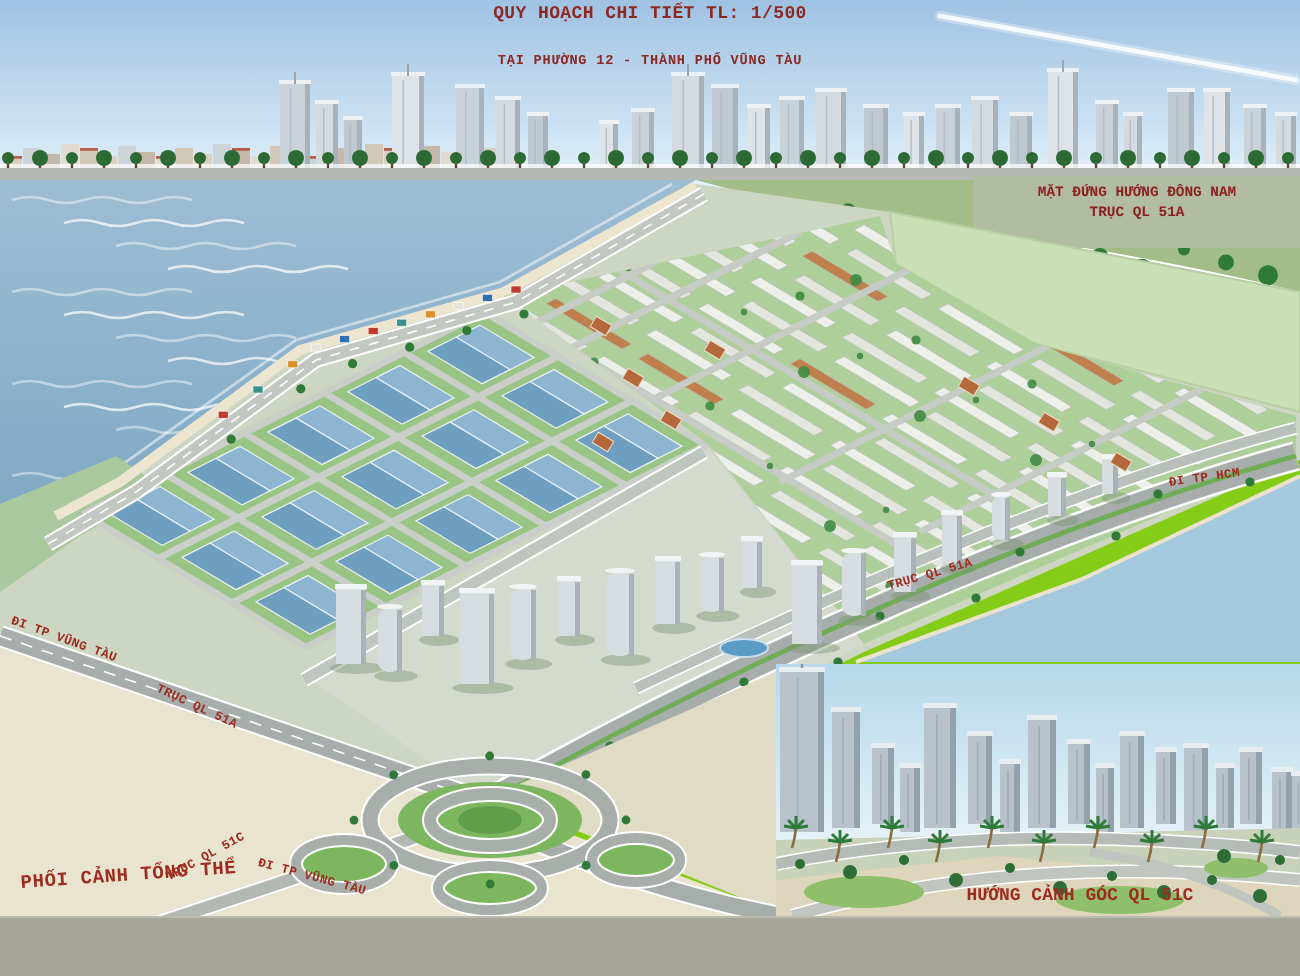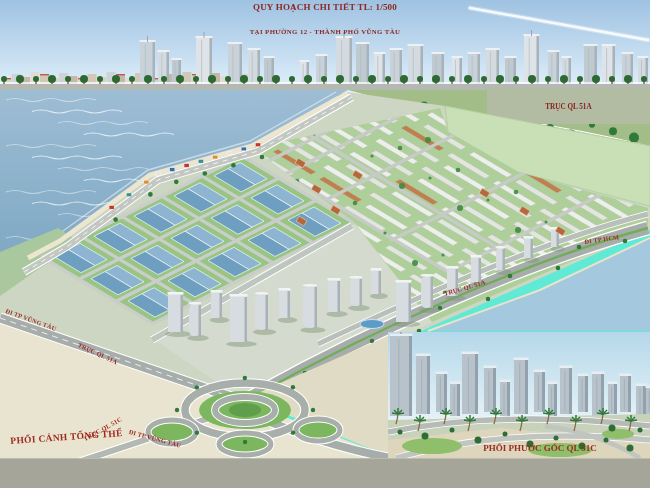--- a/index.html
+++ b/index.html
@@ -1,17 +1,17 @@
 <!DOCTYPE html>
 <html><head>
 <meta charset="utf-8">
 <style>
   html,body{margin:0;padding:0;background:#8e8e84;}
   .poster{position:relative;width:650px;height:488px;overflow:hidden;
-          font-family:Liberation Serif, serif;background:#5eead4;}
+          font-family:Liberation Mono, monospace;background:#84cc16;}
   .poster svg{position:absolute;left:0;top:0;}
   .title{position:absolute;left:0;right:0;text-align:center;color:#8c2722;font-weight:bold;line-height:1.05;}
   .t1{top:3px;font-size:9px;letter-spacing:.2px;}
   .t2{top:13px;font-size:13px;letter-spacing:.2px;}
   .t3{top:28px;font-size:6.8px;letter-spacing:.4px;}
   .lbl{position:absolute;color:#9e2b20;font-weight:bold;white-space:nowrap;transform-origin:left top;}
   .plate-line{position:absolute;left:487px;width:163px;text-align:center;color:#8c2020;font-weight:bold;font-size:7.2px;}
   .cap{font-size:9.5px;letter-spacing:.3px;}
   .road{font-size:6.3px;letter-spacing:.2px;}
 </style>
@@ -867,25 +867,26 @@
         </g>
   </g>
 
   <rect x="0" y="458" width="650" height="30" fill="#a5a599"></rect>
   <rect x="0" y="458" width="650" height="1" fill="#c9c9be" opacity="0.6"></rect>
 </svg>
 
 <div class="title t1">QUY HOẠCH CHI TIẾT TL: 1/500</div>
 <div class="title t3">TẠI PHƯỜNG 12 - THÀNH PHỐ VŨNG TÀU</div>
 
+<div class="plate-line" style="top:93px;">MẶT ĐỨNG HƯỚNG ĐÔNG NAM</div>
 <div class="plate-line" style="top:103px;">TRỤC QL 51A</div>
 
 <div class="lbl road" style="left:7px;top:307px;transform:rotate(20deg);">ĐI TP VŨNG TÀU</div>
 <div class="lbl road" style="left:80px;top:341px;transform:rotate(25deg);">TRỤC QL 51A</div>
 <div class="lbl road" style="left:443px;top:290px;transform:rotate(-16deg);">TRỤC QL 51A</div>
 <div class="lbl road" style="left:584px;top:238px;transform:rotate(-8deg);">ĐI TP HCM</div>
 <div class="lbl road" style="left:82px;top:436px;transform:rotate(-29deg);">TRỤC QL 51C</div>
 <div class="lbl road" style="left:130px;top:428px;transform:rotate(15deg);">ĐI TP VŨNG TÀU</div>
 
 <div class="lbl cap" style="left:10px;top:436px;transform:rotate(-4deg);">PHỐI CẢNH TỔNG THỂ</div>
-<div class="lbl" style="left:455px;top:443px;width:170px;text-align:center;font-size:9px;">PHỐI PHƯỚC GÓC QL 51C</div>
+<div class="lbl" style="left:455px;top:443px;width:170px;text-align:center;font-size:9px;">HƯỚNG CẢNH GÓC QL 51C</div>
 
 </div>
 
 </body></html>

